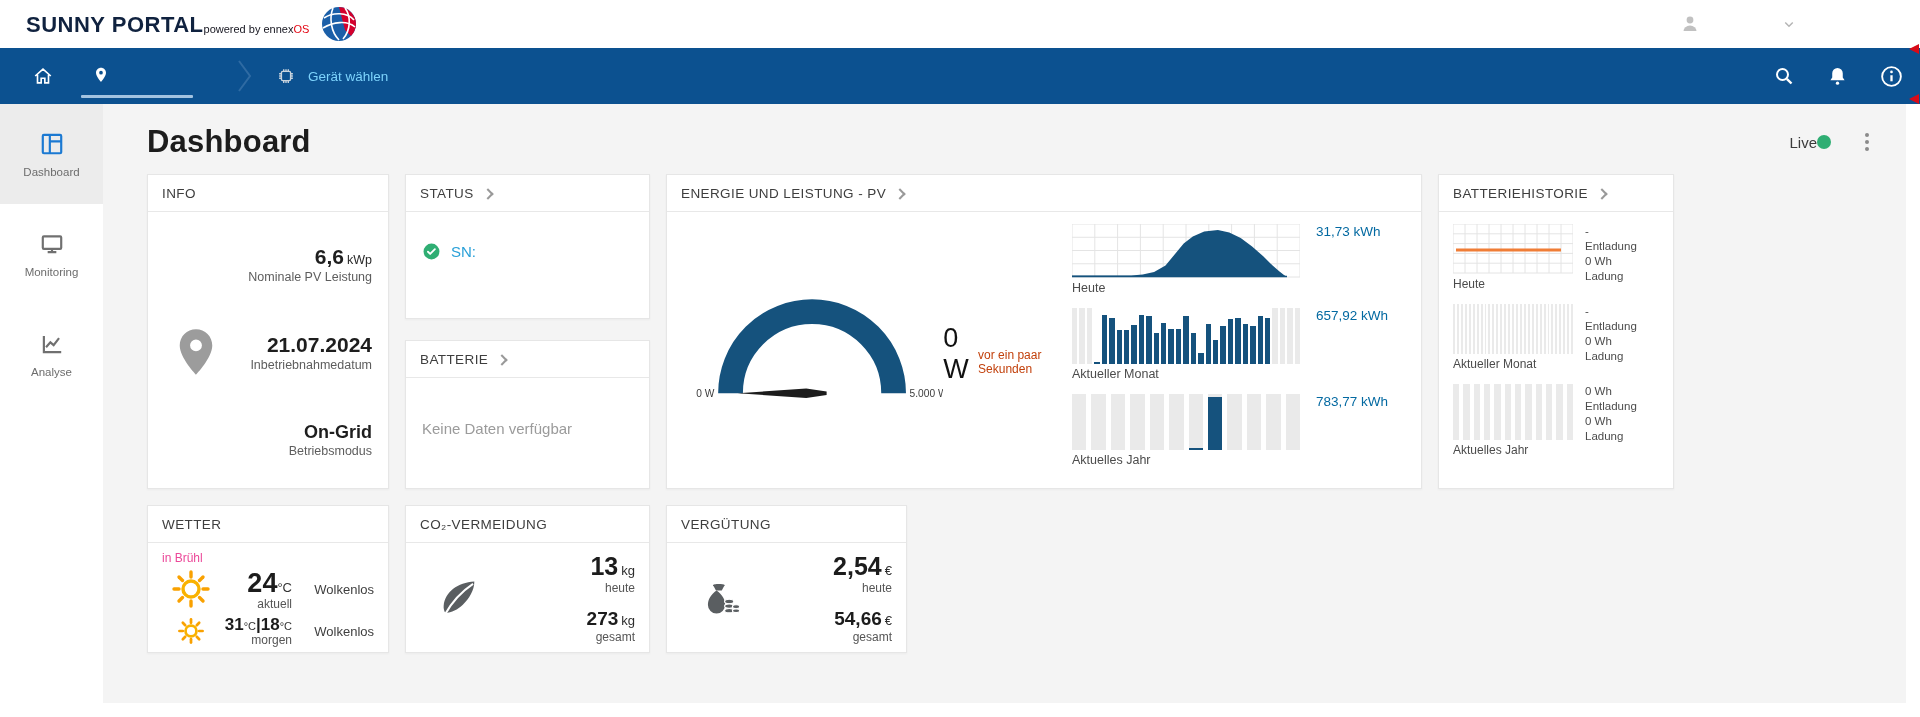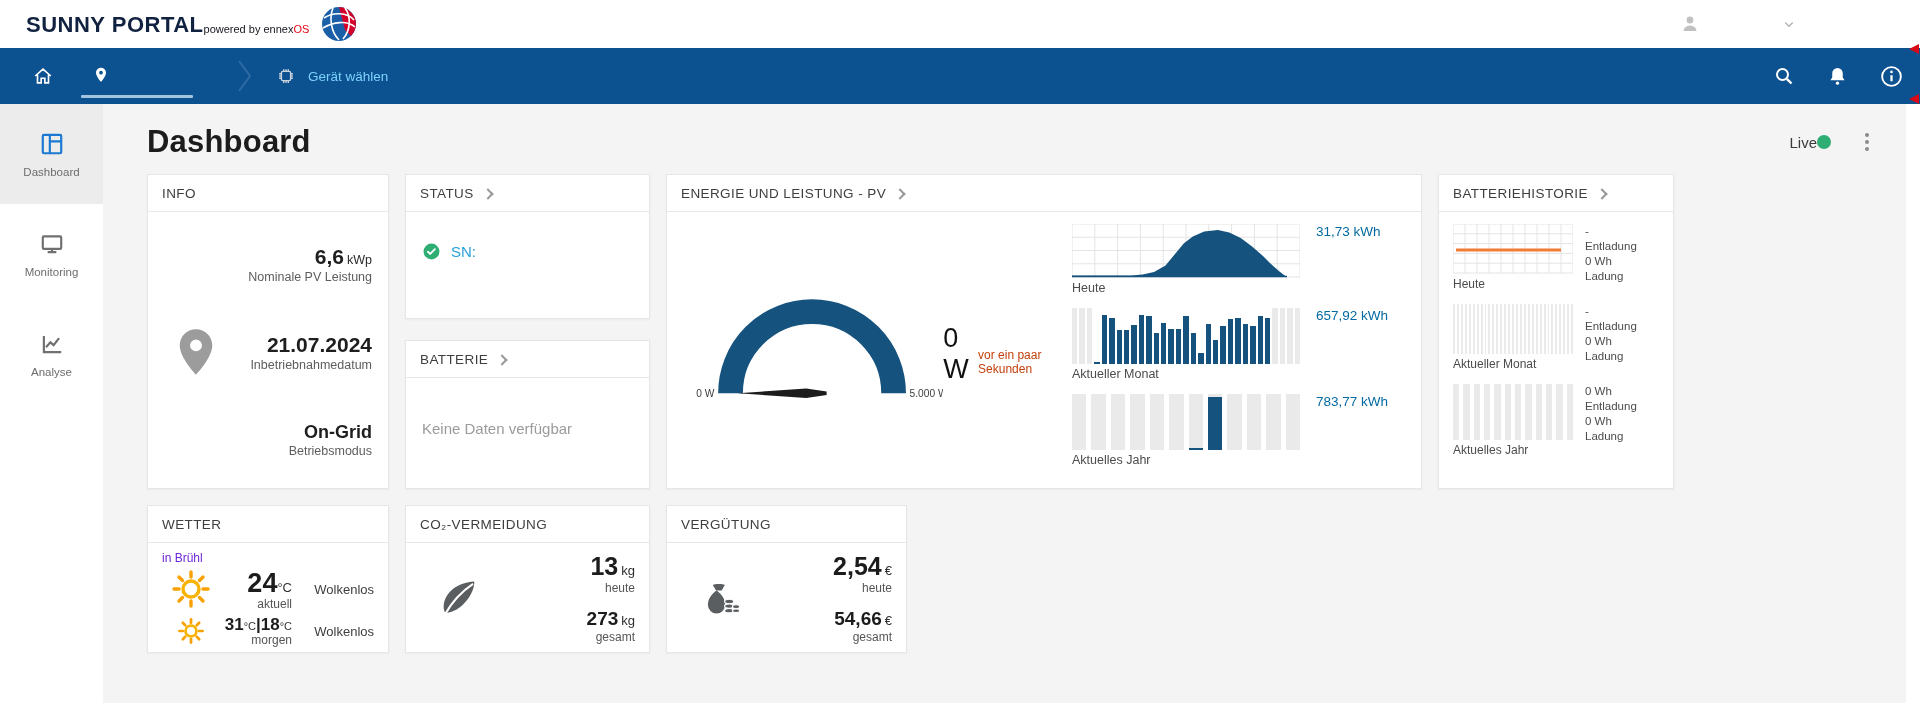--- a/index.html
+++ b/index.html
@@ -99,21 +99,21 @@
   .bh-chart svg{position:absolute;inset:0}
   .bh-chart.tall{height:56px}
   .bh-label{font-size:12px;color:#4b4b4b;margin-top:3px}
   .bh-leg{margin-left:12px;font-size:11.5px;color:#4c4c4c;line-height:15px}
   .stripes{display:flex;gap:2px;height:100%}
   .stripes div{flex:1;background:#eaeaea}
   .stripes.wide{gap:4px}
 
   
   .wetter-b{padding:4px 0 8px;display:flex;flex-direction:column;height:100%}
-  .w-loc{font-size:12px;color:#6d28d9;padding:4px 14px 0}
+  .w-loc{font-size:12px;color:#ec4899;padding:4px 14px 0}
   .w-row{display:flex;align-items:center;padding:2px 14px;flex:1}
   .w-ic{width:58px;display:flex;justify-content:center}
   .w-mid{flex:1;text-align:right;padding-right:16px}
   .w-n{font-size:27px;font-weight:700;color:#1c1c1c}
   .w-u{font-size:13px;color:#333}
   .w-n2{font-size:17px;font-weight:700;color:#1c1c1c}
   .w-u2{font-size:11px;color:#333}
   .w-cap{font-size:12px;color:#555;margin-top:-2px}
   .w-cond{width:66px;font-size:13px;color:#3e3e3e;text-align:right;flex:none}
 

